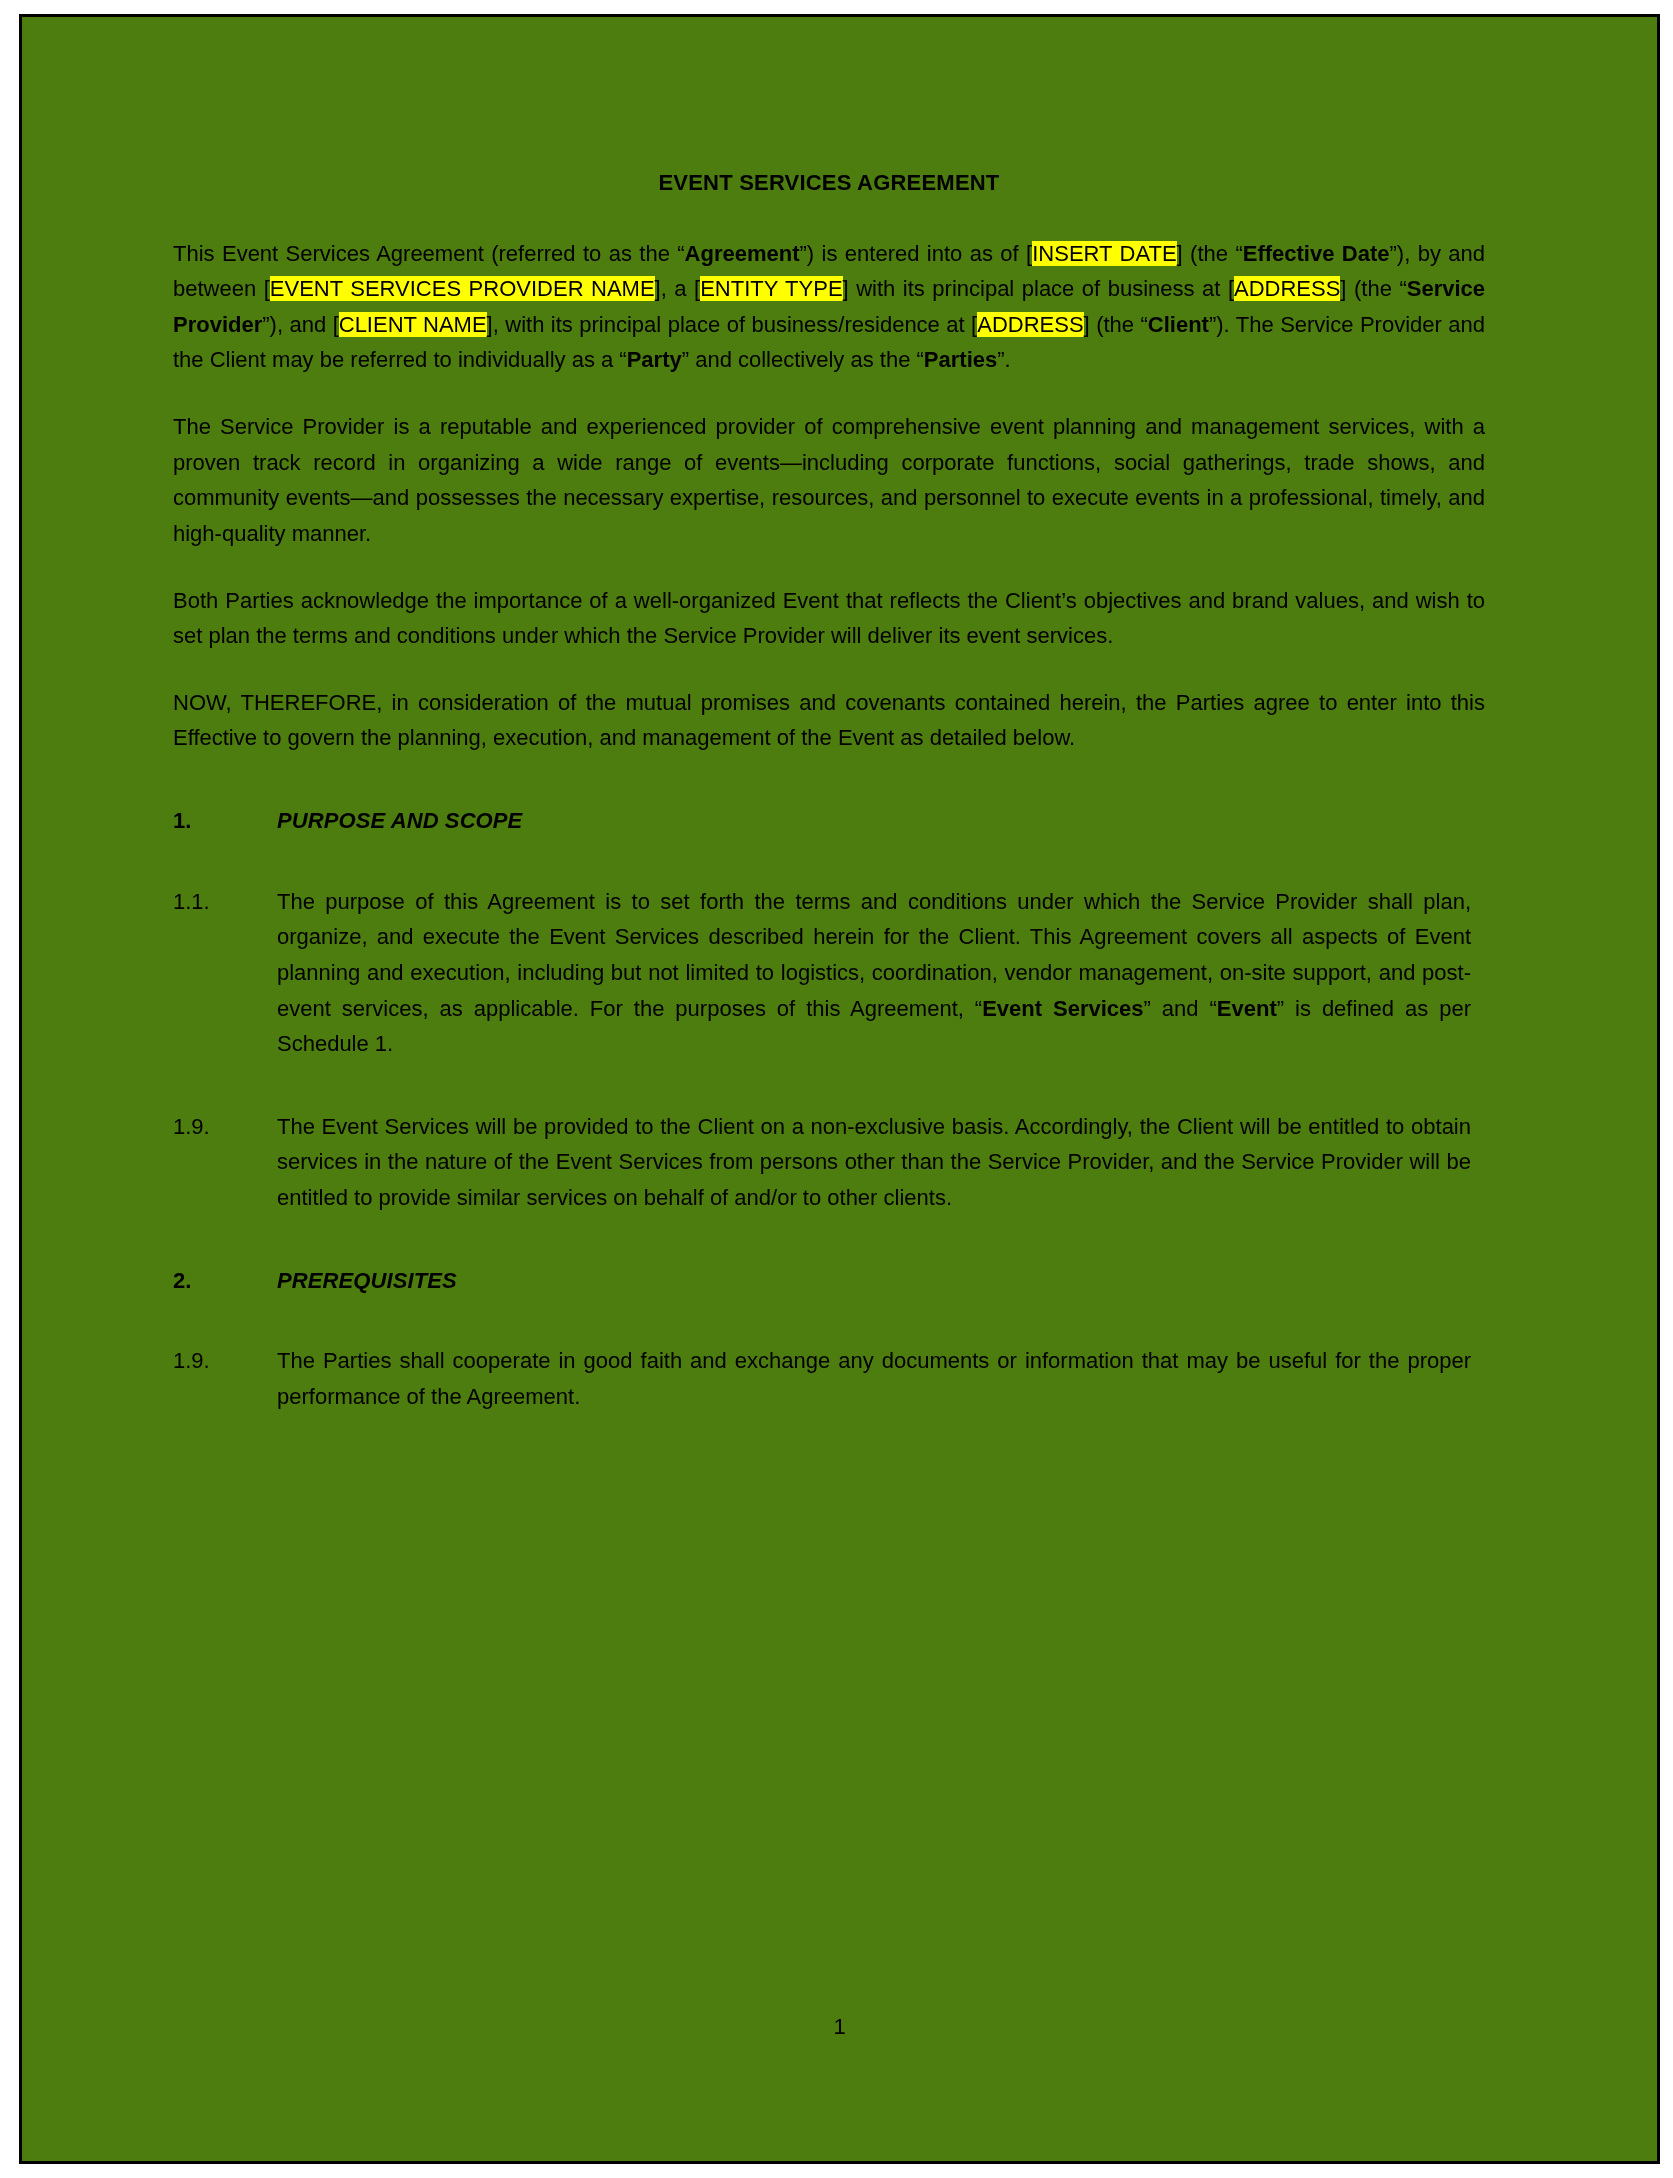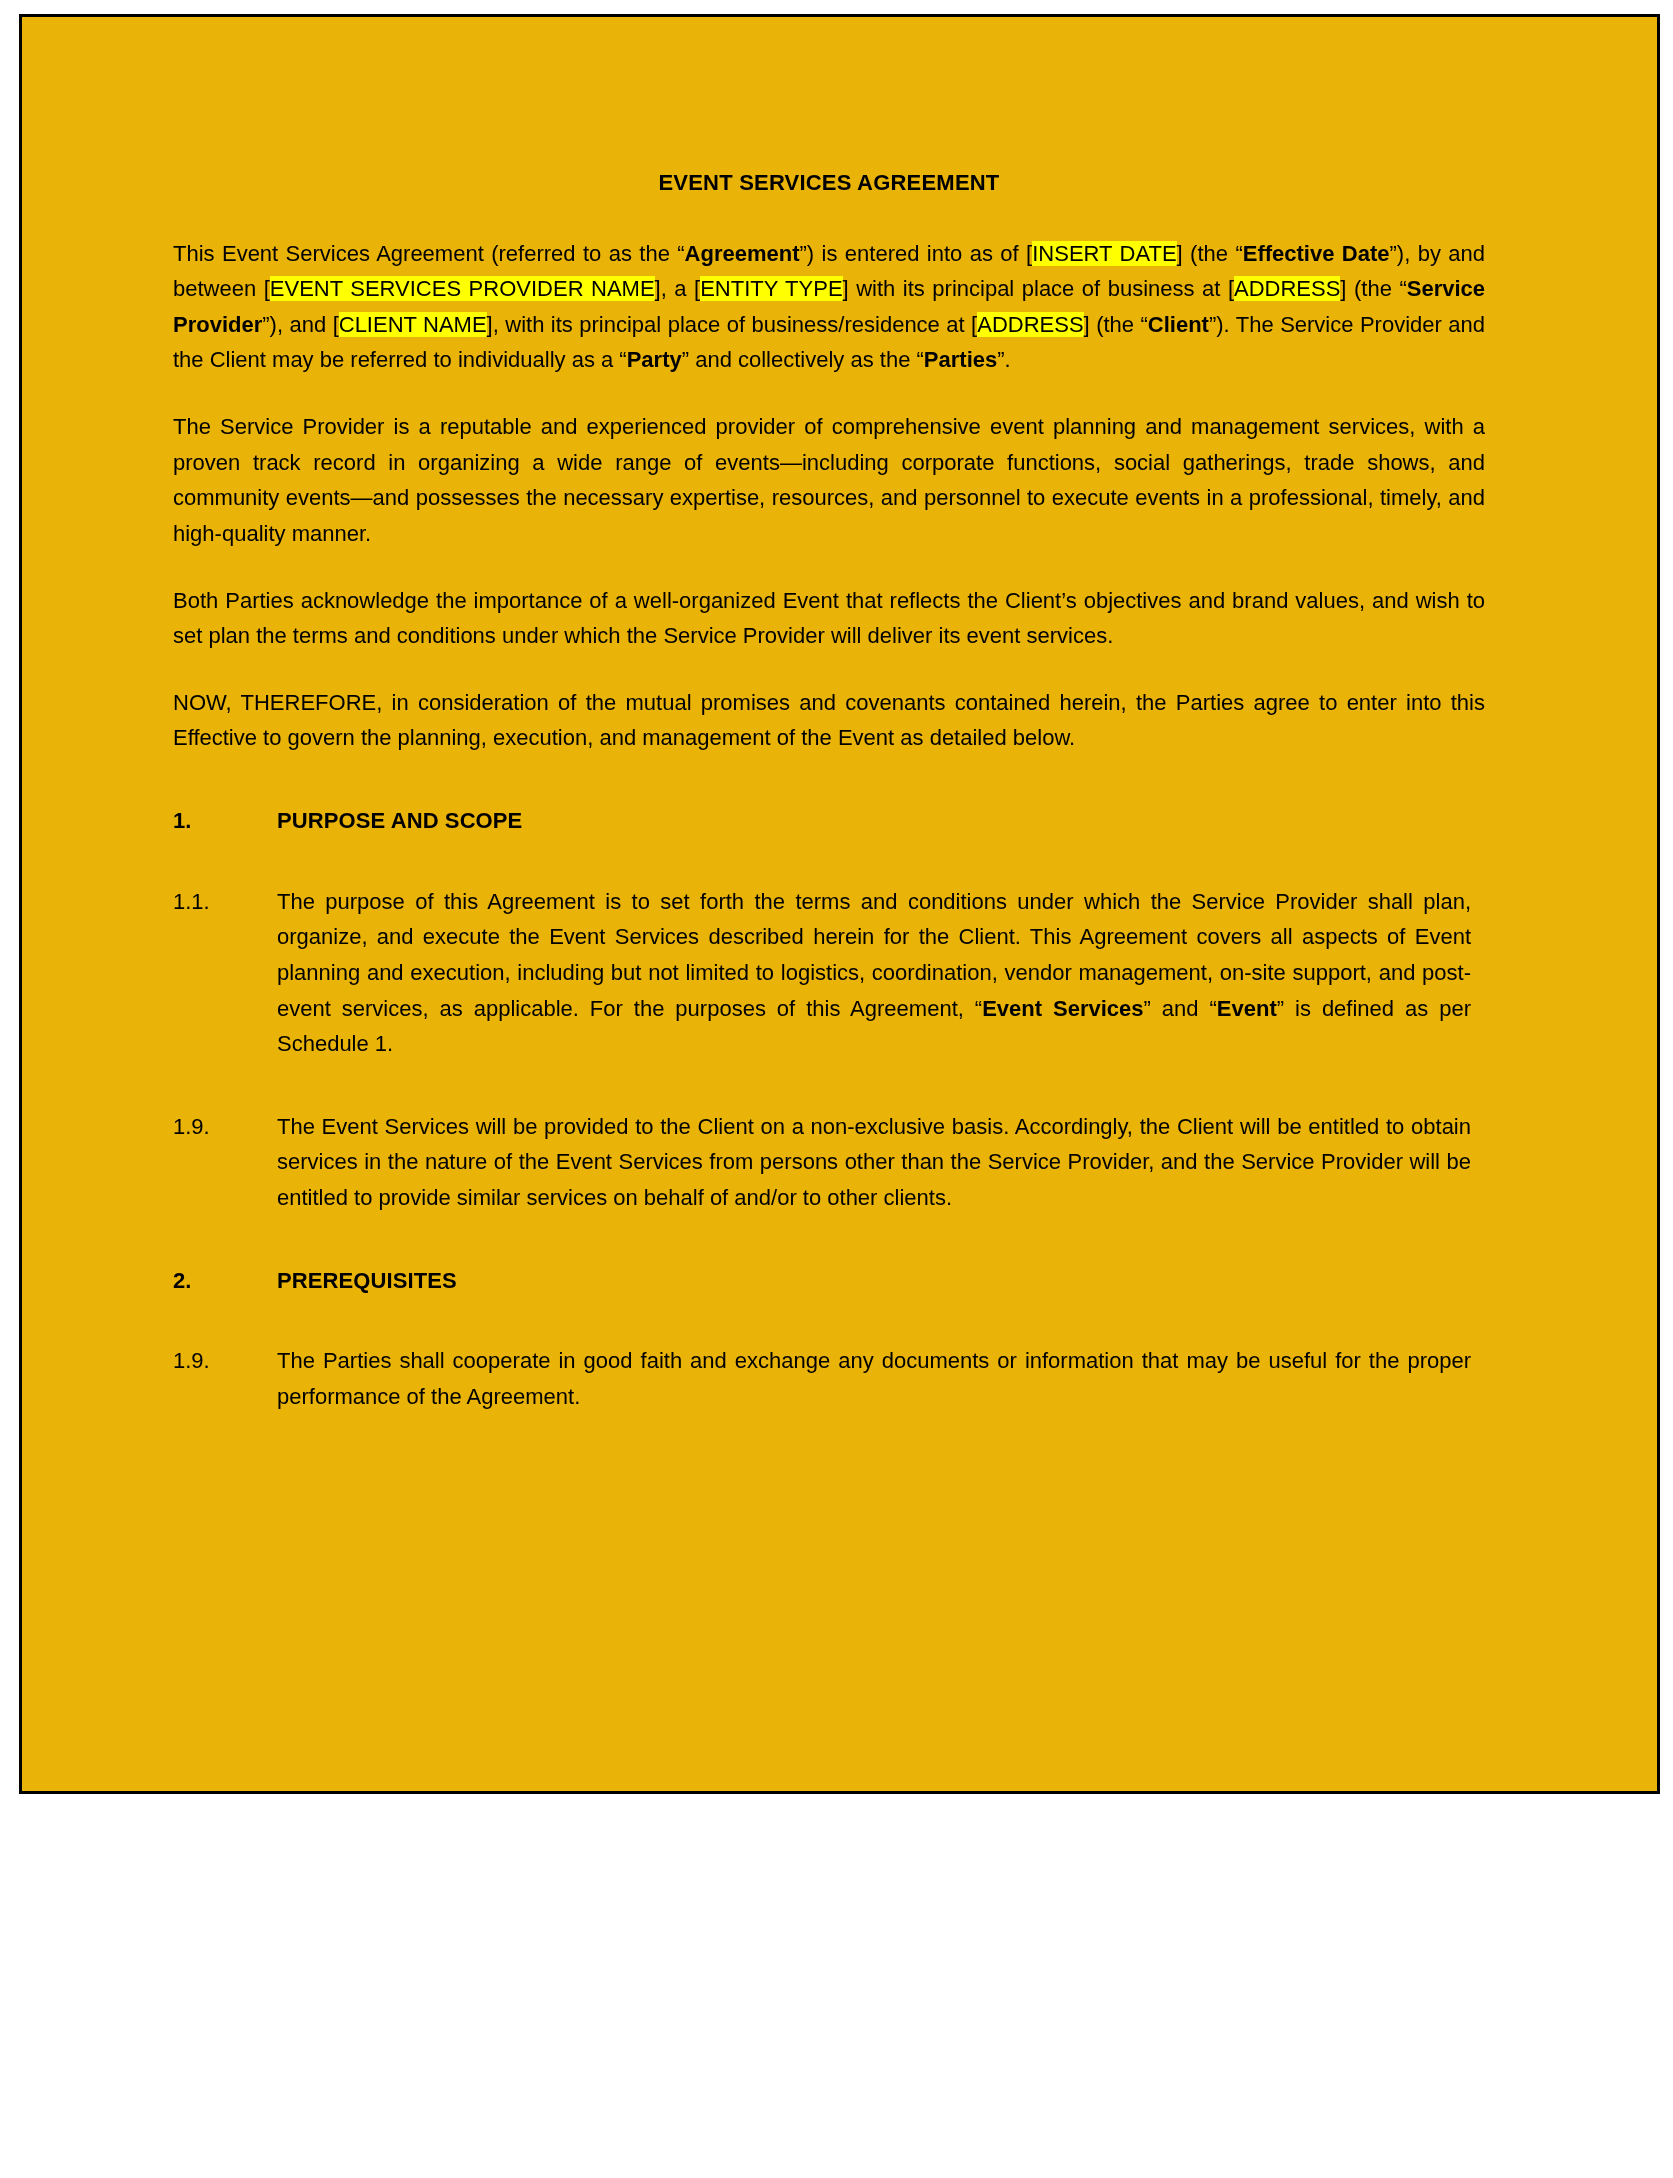--- a/index.html
+++ b/index.html
@@ -13,24 +13,24 @@
     height: 2179px;
     font-family: "Liberation Sans", sans-serif;
     color: #000000;
     -webkit-font-smoothing: antialiased;
   }
   .page-sheet {
     position: absolute;
     left: 19px;
     top: 14px;
     width: 1641px;
-    height: 1780px;
+    height: 2150px;
     border: 3.5px solid #000000;
     box-sizing: border-box;
-    background: #eab308;
+    background: #4d7c0f;
     overflow: hidden;
     padding-left: 12px;
   }
   .page-body {
     position: absolute;
     left: 151px;
     top: 152px;
     width: 1312px;
   }
   .doc-title {
@@ -62,20 +62,21 @@
     line-height: 1.62;
     font-weight: bold;
   }
   .clause-head .num {
     width: 104px;
     flex: 0 0 104px;
   }
   .clause-head .title {
     flex: 1 1 auto;
     letter-spacing: 0.1px;
+    font-style: italic;
   }
   
   .clause {
     display: flex;
     align-items: flex-start;
     margin: 0 14px 47px 0;
     font-size: 22px;
     line-height: 1.62;
   }
   .clause .num {

